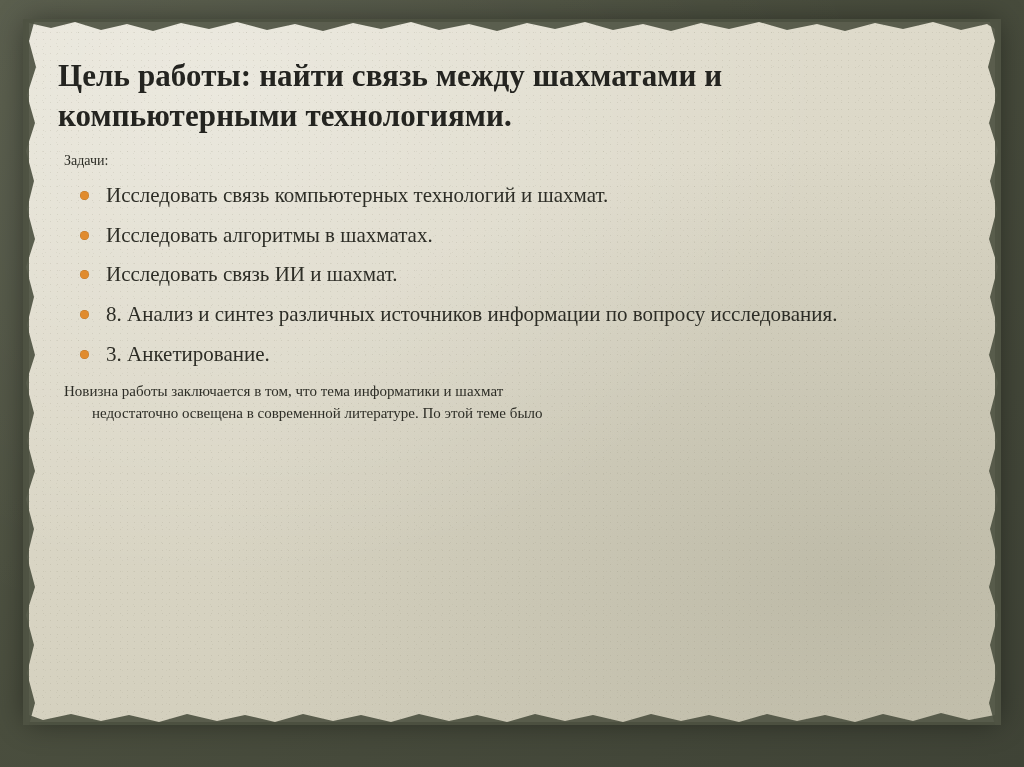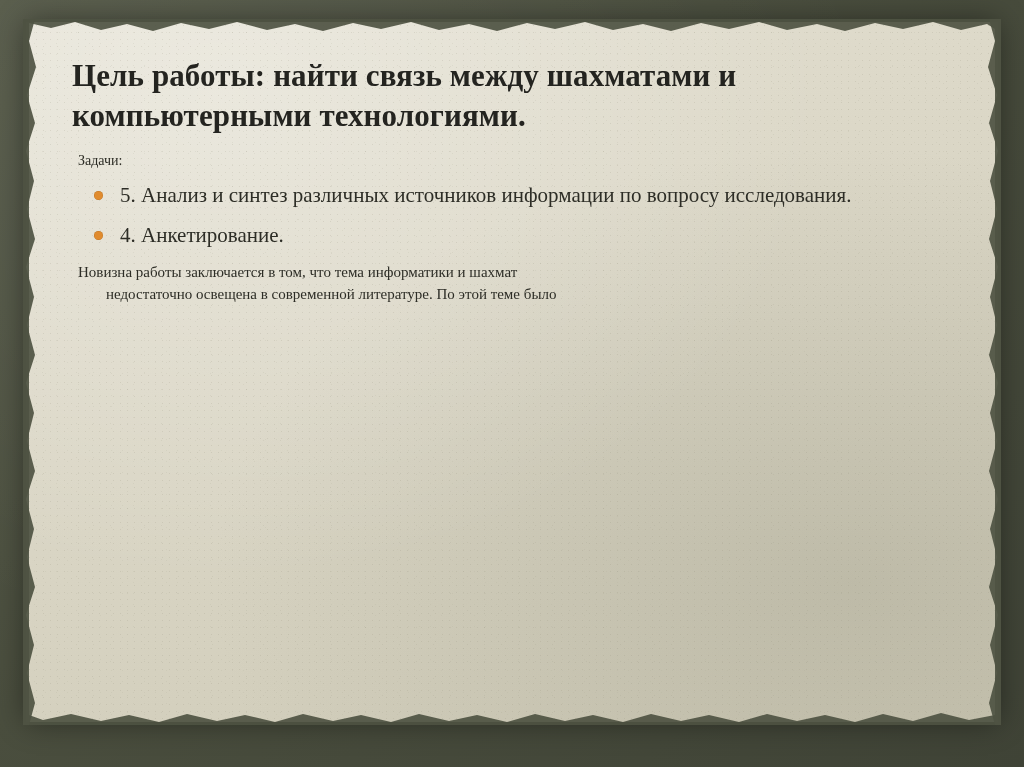--- a/index.html
+++ b/index.html
@@ -54,21 +54,21 @@
   
   .paper-edge {
     position: absolute;
     inset: -3px;
     pointer-events: none;
   }
 
   
   .content {
     position: absolute;
-    left: 72px;
+    left: 58px;
     top: 56px;
     width: 900px;
     color: #2b2b24;
   }
 
   .slide-title {
     font-size: 31px;
     line-height: 1.30;
     color: #242420;
     width: 880px;
@@ -156,30 +156,44 @@
   </div>
 
   <div class="content">
 
     <h1 class="slide-title"><b>Цель работы:</b><span class="rest"> найти связь между шахматами и компьютерными технологиями.</span></h1>
 
     <div class="body-block">
 
       <div class="plain-line">Задачи:</div>
 
-
-
       <ul class="bullets">
         <li>
           <span class="dot"></span>
-          <span>5. Анализ и синтез различных источников информации по вопросу исследования.</span>
-        </li>
-        <li>
-          <span class="dot"></span>
-          <span>4. Анкетирование.</span>
+          <span>Исследовать связь компьютерных технологий и шахмат.</span>
+        </li>
+        <li>
+          <span class="dot"></span>
+          <span>Исследовать алгоритмы в шахматах.</span>
+        </li>
+        <li>
+          <span class="dot"></span>
+          <span>Исследовать связь ИИ и шахмат.</span>
+        </li>
+      </ul>
+
+
+      <ul class="bullets">
+        <li>
+          <span class="dot"></span>
+          <span>8. Анализ и синтез различных источников информации по вопросу исследования.</span>
+        </li>
+        <li>
+          <span class="dot"></span>
+          <span>3. Анкетирование.</span>
         </li>
       </ul>
 
       <div class="para">
         <span>Новизна работы заключается в том, что тема информатики и шахмат</span>
         <span class="hang">недостаточно освещена в современной литературе. По этой теме было</span>
       </div>
 
     </div>
   </div>

